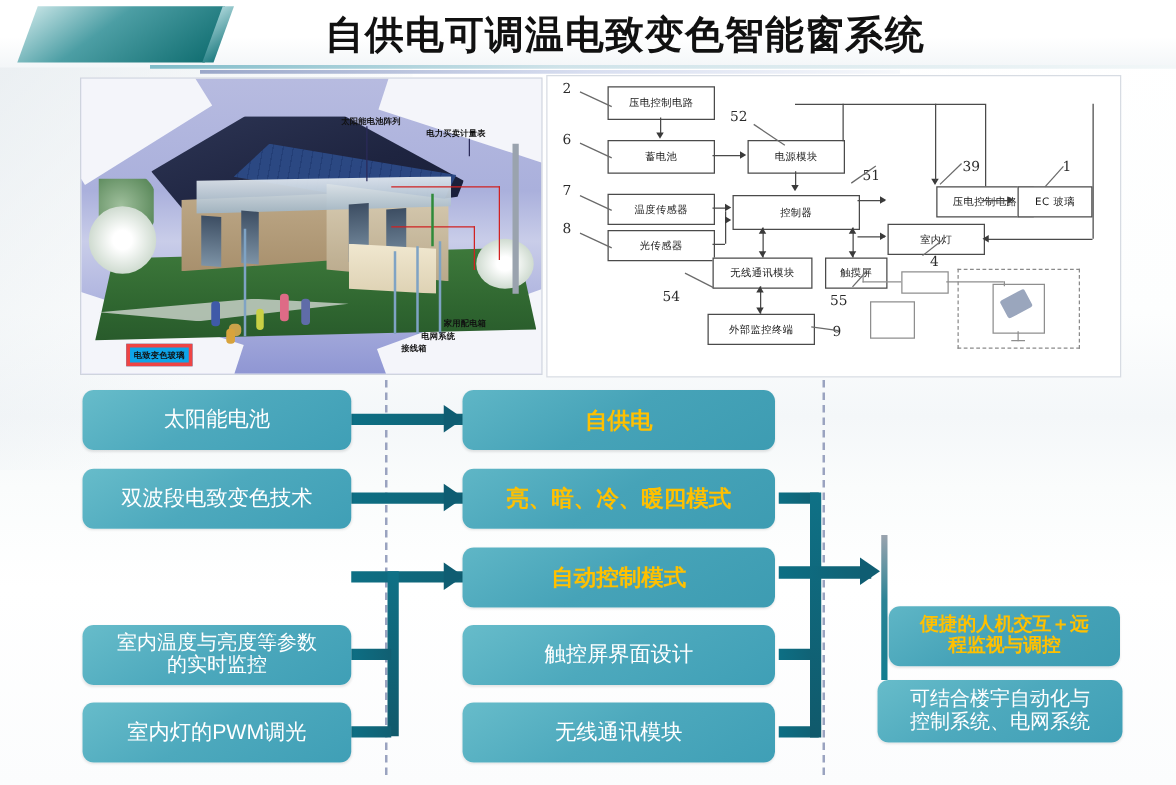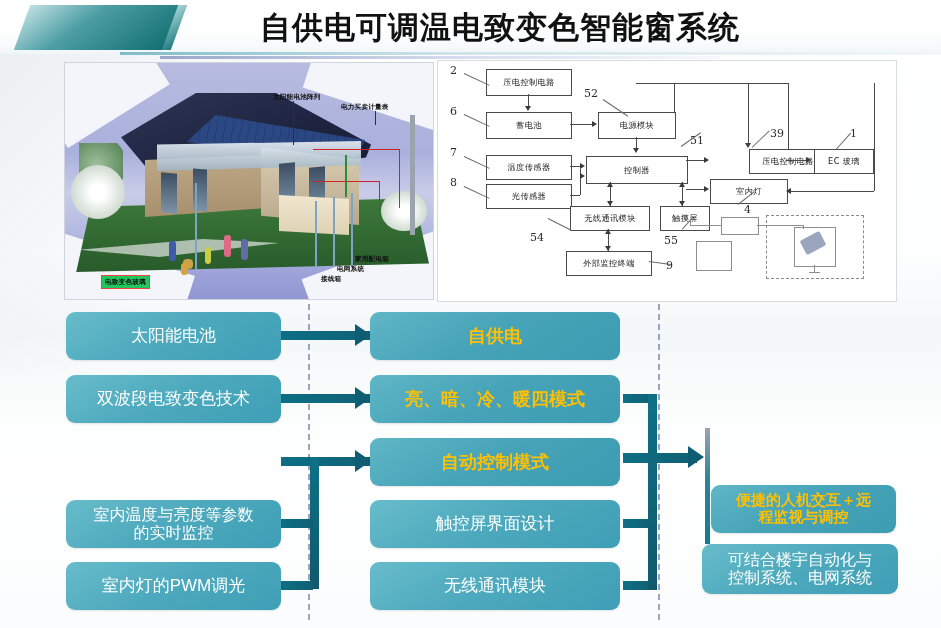--- a/index.html
+++ b/index.html
@@ -84,21 +84,21 @@
   .wr2{left:248px;top:118px;width:66px;height:34px;}
   .wireg{position:absolute;left:280px;top:92px;width:2px;height:42px;background:#2f8a3a;}
   .wireb{position:absolute;width:2px;background:#7fa3c4;}
   .wb1{left:130px;top:120px;height:86px;}
   .wb2{left:250px;top:138px;height:66px;}
   .wb3{left:268px;top:134px;height:70px;}
   .wb4{left:286px;top:130px;height:74px;}
   .ppl{position:absolute;border-radius:3px;}
   .lab{position:absolute;font-size:6.6px;color:#111;white-space:nowrap;
      font-family:"DejaVu Sans",sans-serif;font-weight:bold;letter-spacing:.2px;}
-  .lab.boxed{background:#22c55e;border:1px solid #ef4444;padding:1.5px 3px;}
+  .lab.boxed{background:#0ea5e9;border:3px solid #ef4444;padding:1.5px 3px;}
   .leader{position:absolute;background:#2b2b5a;width:1px;}
   
   #diagram{position:absolute;left:437px;top:60px;width:458px;height:240px;
      z-index:3;background:#ffffff;border:1px solid #d7dce3;overflow:hidden;}
   .nb{position:absolute;border:1px solid #4a4a4a;background:#fff;
       display:flex;align-items:center;justify-content:center;
       font-size:8.2px;color:#1a1a1a;font-family:"DejaVu Sans",sans-serif;
       letter-spacing:.4px;}
   .num{position:absolute;font-size:11px;color:#2b2b2b;
       font-family:"DejaVu Serif",serif;}

